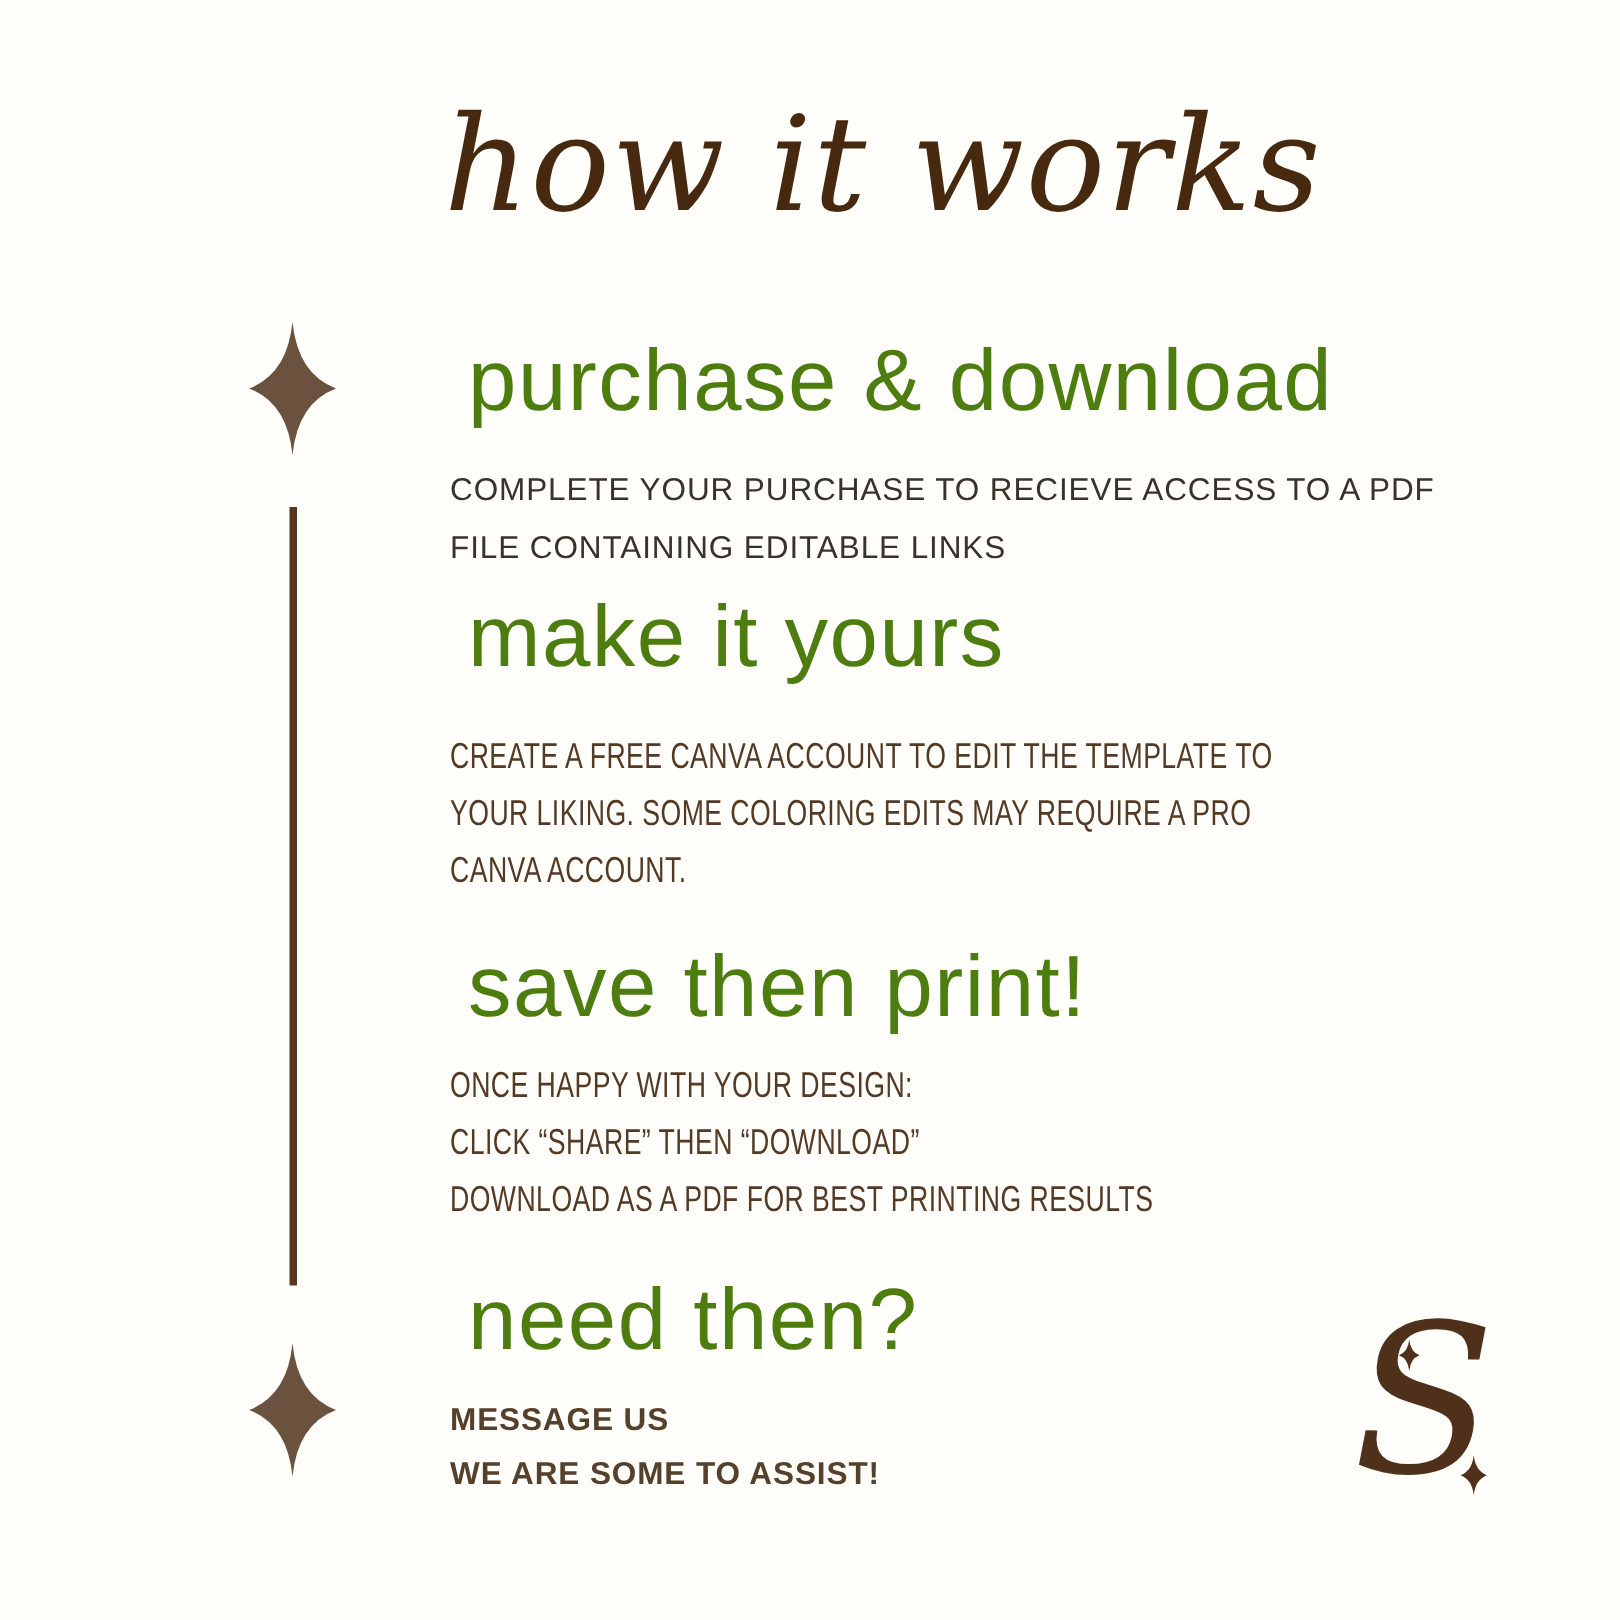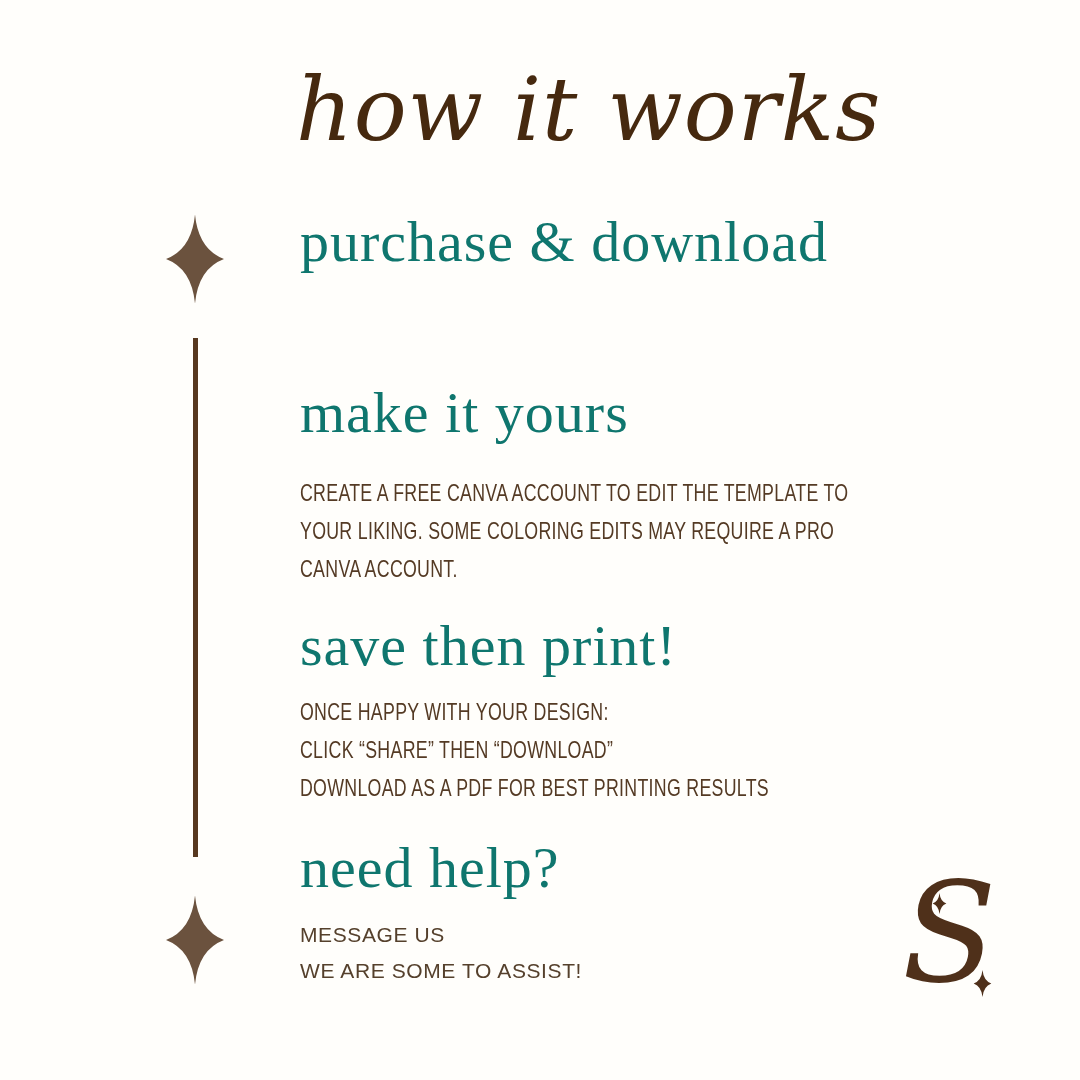--- a/index.html
+++ b/index.html
@@ -21,22 +21,22 @@
   .sparkle-top    { left:166px; top:213px; width:58px; height:92px; }
   .sparkle-bottom { left:166px; top:894px; width:58px; height:92px; }
   .vline {
     position:absolute; left:193px; top:338px;
     width:5px; height:519px; background:#57381f;
   }
 
   
   .section { position:absolute; left:300px; }
   .heading {
-    margin:0; font-family:Liberation Serif, serif;
-    font-weight:400; color:#0f766e; letter-spacing:1px;
+    margin:12px; font-family:Liberation Sans, sans-serif;
+    font-weight:400; color:#4d7c0f; letter-spacing:1px;
   }
   .h-big { font-size:58px; line-height:1.05; }
   .body { margin:0; }
   .body span { display:block; }
 
   .sec1 { top:212px; }
   .sec1 .body { margin-top:22px; font-size:21px; line-height:39px;
                 letter-spacing:0.6px; color:#39322b; }
 
   .sec2 { top:383px; }
@@ -45,21 +45,21 @@
   .sec3 { top:616px; }
   .sec3 .body { margin-top:16px; }
 
   .condensed {
     font-size:24px; line-height:38px; color:#543a24; letter-spacing:0.4px;
     transform:scaleX(0.74); transform-origin:left top; white-space:nowrap;
   }
 
   .sec4 { top:838px; }
   .sec4 .body { margin-top:18px; font-size:21px; line-height:36px;
-                letter-spacing:0.6px; color:#55402c; }
+                letter-spacing:0.6px; color:#55402c;font-weight:bold; }
 
   
   .logo { position:absolute; left:880px; top:865px; width:160px; height:170px; }
   .monogram {
     position:absolute; left:22px; top:0px; margin:0;
     font-family:"DejaVu Serif", serif; font-style:italic; font-weight:400;
     font-size:138px; line-height:1; color:#4f301a;
   }
   .logo .sparkle-small-top    { left:52px;  top:28px;  width:15px; height:21px; }
   .logo .sparkle-small-bottom { left:93px;  top:105px; width:19px; height:27px; }
@@ -78,20 +78,22 @@
 
   <div class="vline"></div>
 
   <svg class="sparkle sparkle-bottom" viewBox="0 0 60 92">
     <path d="M30 0 Q33.5 36 60 46 Q33.5 56 30 92 Q26.5 56 0 46 Q26.5 36 30 0 Z"></path>
   </svg>
 
   <div class="section sec1">
     <h2 class="heading h-big">purchase &amp; download</h2>
     <p class="body">
+      <span>COMPLETE YOUR PURCHASE TO RECIEVE ACCESS TO A PDF</span>
+      <span>FILE CONTAINING EDITABLE LINKS</span>
     </p>
   </div>
 
   <div class="section sec3">
     <h2 class="heading h-big">save then print!</h2>
     <p class="body condensed">
       <span>ONCE HAPPY WITH YOUR DESIGN:</span>
       <span>CLICK “SHARE” THEN “DOWNLOAD”</span>
       <span>DOWNLOAD AS A PDF FOR BEST PRINTING RESULTS</span>
     </p>
@@ -100,21 +102,21 @@
   <div class="section sec2">
     <h2 class="heading h-big">make it yours</h2>
     <p class="body condensed">
       <span>CREATE A FREE CANVA ACCOUNT TO EDIT THE TEMPLATE TO</span>
       <span>YOUR LIKING. SOME COLORING EDITS MAY REQUIRE A PRO</span>
       <span>CANVA ACCOUNT.</span>
     </p>
   </div>
 
   <div class="section sec4">
-    <h2 class="heading h-big">need help?</h2>
+    <h2 class="heading h-big">need then?</h2>
     <p class="body">
       <span>MESSAGE US</span>
       <span>WE ARE SOME TO ASSIST!</span>
     </p>
   </div>
 
   <div class="logo">
     <svg class="sparkle sparkle-small-top" viewBox="0 0 60 92">
       <path d="M30 0 Q33.5 36 60 46 Q33.5 56 30 92 Q26.5 56 0 46 Q26.5 36 30 0 Z"></path>
     </svg>

